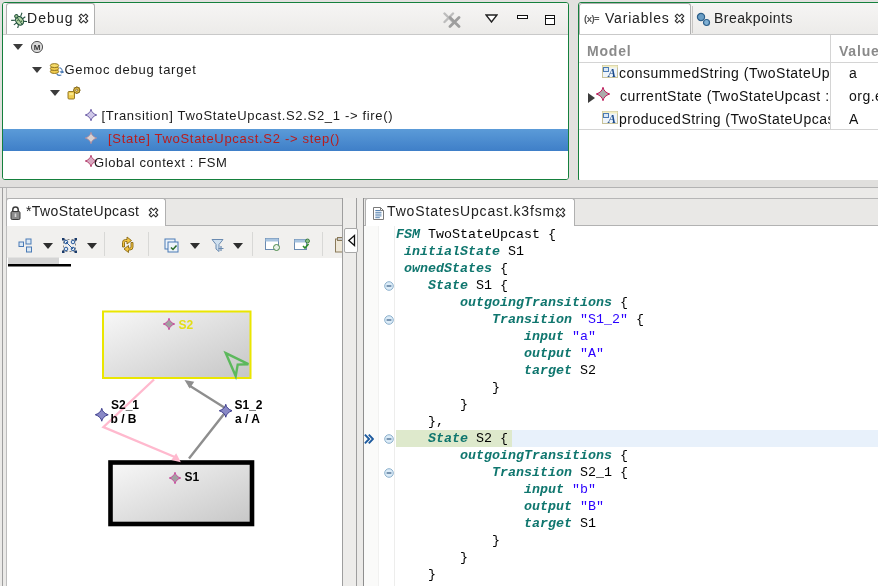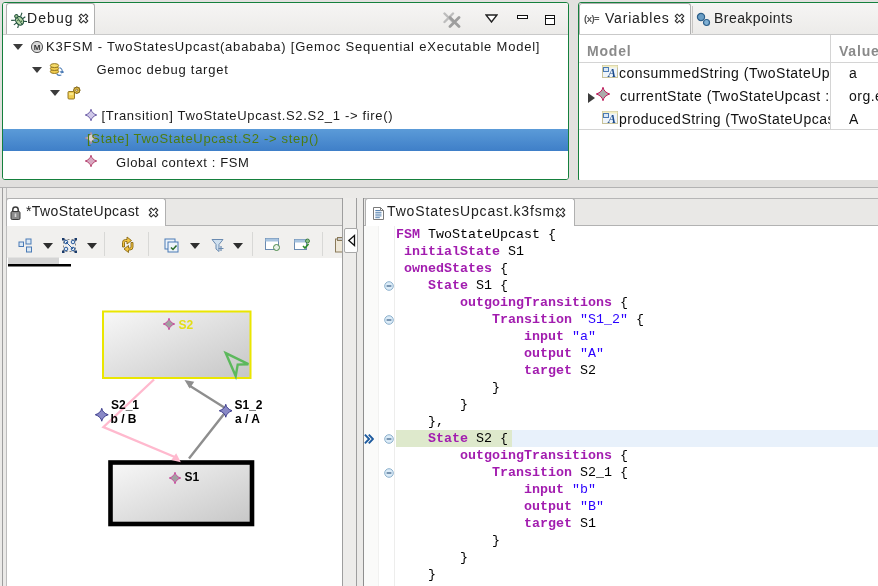--- a/index.html
+++ b/index.html
@@ -7,21 +7,21 @@
 .panel{position:absolute;background:#fff;border:1px solid #15803d;border-radius:3px;overflow:hidden;}
 .tabstrip{position:absolute;left:0;top:0;right:0;height:31px;background:linear-gradient(#f6f5f4,#ecebe9);border-bottom:1px solid #c9c9c9;}
 .tab{position:absolute;top:0;height:31px;background:#fff;border:1px solid #b0b0b0;border-bottom:none;border-radius:3px 3px 0 0;box-sizing:border-box;}
 .tablbl{font-size:14px;color:#222;white-space:nowrap;}
 .tree-row{position:absolute;left:0;height:23px;line-height:23px;font-size:13px;color:#1a1a1a;white-space:nowrap;}
 .tri-d{width:0;height:0;border-left:5px solid transparent;border-right:5px solid transparent;border-top:6px solid #3c3c3c;position:absolute;}
 .tri-r{width:0;height:0;border-top:5px solid transparent;border-bottom:5px solid transparent;border-left:6px solid #3c3c3c;position:absolute;}
 .vhdr{font-size:14px;letter-spacing:0.8px;font-weight:bold;color:#8a8a8a;}
 .vrow{position:absolute;font-size:14px;letter-spacing:0.5px;color:#111;white-space:nowrap;}
 .code{position:absolute;font-family:"Liberation Mono",monospace;font-size:13.33px;line-height:17px;white-space:pre;color:#000;}
-.code b{color:#a21caf;}
+.code b{color:#0f766e;font-style:italic;}
 .code .s{color:#2A00FF;}
 </style></head>
 <body>
 
 <div class="panel" id="debugp" style="left:2px;top:2px;width:565px;height:176px;">
   <div class="tabstrip"></div>
   <div class="tab" style="left:3px;width:89px;"></div>
   <svg class="abs" style="left:8px;top:9px;" width="16" height="16" viewBox="0 0 16 16">
     <g transform="rotate(-35 8 8)">
     <ellipse cx="8" cy="9" rx="3.6" ry="4.6" fill="#b8d8a8" stroke="#23523f" stroke-width="1.2"></ellipse>
@@ -48,50 +48,49 @@
   <div class="abs" style="left:542px;top:12px;width:8px;height:8px;border:1.6px solid #111;background:#fff;">
       <div style="height:1.5px;background:#111;margin-top:1.5px;"></div>
     </div>
 
   <div id="tree" class="abs" style="left:0;top:33px;right:0;bottom:0;background:#fff;">
       <div class="tri-d" style="left:10px;top:7.5px;"></div>
       <svg class="abs" style="left:27px;top:3.5px;" width="14" height="14" viewBox="0 0 14 14">
         <circle cx="7" cy="7" r="5.6" fill="#d8d8d8" stroke="#555"></circle>
         <text x="7" y="10" font-size="8" font-weight="bold" text-anchor="middle" fill="#333" font-family="Liberation Sans">M</text>
       </svg>
-      <div class="tree-row" style="left:43px;top:-1.5px;letter-spacing:0.79px;">K3FSM - TwoStatesUpcast(abababa) [Gemoc Sequential eXecutable Model]</div>
       <div class="tri-d" style="left:28.5px;top:30.7px;"></div>
       <svg class="abs" style="left:45.5px;top:26.7px;" width="15" height="14" viewBox="0 0 15 14">
         <ellipse cx="5.5" cy="8.5" rx="4.2" ry="2" fill="#f0cc50" stroke="#8a6d1a" stroke-width="0.9"></ellipse>
         <ellipse cx="5.5" cy="5.5" rx="4.2" ry="2" fill="#f0cc50" stroke="#8a6d1a" stroke-width="0.9"></ellipse>
         <ellipse cx="5.5" cy="2.6" rx="4.2" ry="2" fill="#f6dc6a" stroke="#8a6d1a" stroke-width="0.9"></ellipse>
         <path d="M10.5 4.5 a4 4 0 0 1 2.5 5 l1.8-0.6 M13 9.5 l-1.8-0.9 M12.3 12 a4 4 0 0 1-4.5-1" stroke="#4a7ab5" stroke-width="1.2" fill="none"></path>
       </svg>
-      <div class="tree-row" style="left:61.5px;top:21.7px;letter-spacing:0.75px;margin-left:32px;">Gemoc debug target</div>
+      <div class="tree-row" style="left:61.5px;top:21.7px;letter-spacing:0.75px;">Gemoc debug target</div>
       <div class="tri-d" style="left:47px;top:53.9px;"></div>
       <svg class="abs" style="left:64px;top:49.9px;" width="14" height="14" viewBox="0 0 14 14">
         <rect x="1" y="5.5" width="6.5" height="7.5" rx="1" fill="#f0cc50" stroke="#8a6d1a" stroke-width="0.9"></rect>
         <rect x="2.2" y="7" width="4" height="2.2" fill="#fae88a"></rect>
         <circle cx="9.8" cy="4.2" r="3.1" fill="#e8c34a" stroke="#7a5d10" stroke-width="0.9"></circle>
         <circle cx="9.8" cy="4.2" r="1.1" fill="#fff" stroke="#7a5d10" stroke-width="0.8"></circle>
         <path d="M9.8 0.4 v1 M9.8 7 v1 M6.2 4.2 h1 M12.4 4.2 h1 M7.2 1.6 l0.7 0.7 M11.7 6.1 l0.7 0.7 M12.4 1.6 l-0.7 0.7 M7.9 6.1 l-0.7 0.7" stroke="#7a5d10" stroke-width="0.9"></path>
       </svg>
       <svg class="abs" style="left:82px;top:72.6px;" width="12" height="12" viewBox="0 0 14 14">
   <path d="M7 0.3 Q7.9 5.1 13.7 7 Q7.9 8.9 7 13.7 Q6.1 8.9 0.3 7 Q6.1 5.1 7 0.3 Z" fill="#cfc8e8" stroke="#5a4a9a" stroke-width="1"></path>
       </svg>
       <div class="tree-row" style="left:98.5px;top:68.1px;letter-spacing:0.68px;">[Transition] TwoStateUpcast.S2.S2_1 -&gt; fire()</div>
       <div class="abs" style="left:0;top:93.3px;width:565px;height:21.5px;background:linear-gradient(#5b9bd8,#3f7fc8);"></div>
       <svg class="abs" style="left:82px;top:95.8px;" width="12" height="12" viewBox="0 0 14 14">
   <path d="M7 0.3 Q7.9 5.1 13.7 7 Q7.9 8.9 7 13.7 Q6.1 8.9 0.3 7 Q6.1 5.1 7 0.3 Z" fill="#d8d0d0" stroke="#b08a9a" stroke-width="1"></path>
       </svg>
-      <div class="tree-row" style="left:84px;top:91.3px;letter-spacing:0.7px;color:#4d7c0f;">[State] TwoStateUpcast.S2 -&gt; step()</div>
+      <div class="tree-row" style="left:105px;top:91.3px;letter-spacing:0.7px;color:#b91c1c;">[State] TwoStateUpcast.S2 -&gt; step()</div>
       <svg class="abs" style="left:82px;top:119px;" width="12" height="12" viewBox="0 0 14 14">
   <path d="M7 0.3 Q7.9 5.1 13.7 7 Q7.9 8.9 7 13.7 Q6.1 8.9 0.3 7 Q6.1 5.1 7 0.3 Z" fill="#d8a8c0" stroke="#b03060" stroke-width="1"></path>
       </svg>
-      <div class="tree-row" style="left:113px;top:114.5px;letter-spacing:0.6px;">Global context : FSM</div>
+      <div class="tree-row" style="left:91px;top:114.5px;letter-spacing:0.6px;">Global context : FSM</div>
     </div>
 </div>
 
 <div class="panel" id="varsp" style="left:578px;top:2px;width:310px;height:178px;">
   <div class="tabstrip"></div>
   <div class="tab" style="left:0px;width:112px;"></div>
   <div class="abs" style="left:5px;top:10px;font-size:9.5px;color:#555;font-weight:bold;letter-spacing:-0.5px;">(x)=</div>
   <div class="abs tablbl" style="left:26px;top:7px;letter-spacing:0.8px;">Variables</div>
   <svg class="abs" style="left:95px;top:10px;" width="11" height="11" viewBox="0 0 11 11">
       <path d="M1.2 3.2 L3.2 1.2 L5.5 3.4 L7.8 1.2 L9.8 3.2 L7.6 5.5 L9.8 7.8 L7.8 9.8 L5.5 7.6 L3.2 9.8 L1.2 7.8 L3.4 5.5 Z" fill="#fff" stroke="#2e2e2e" stroke-width="1.1" stroke-linejoin="round"></path>

